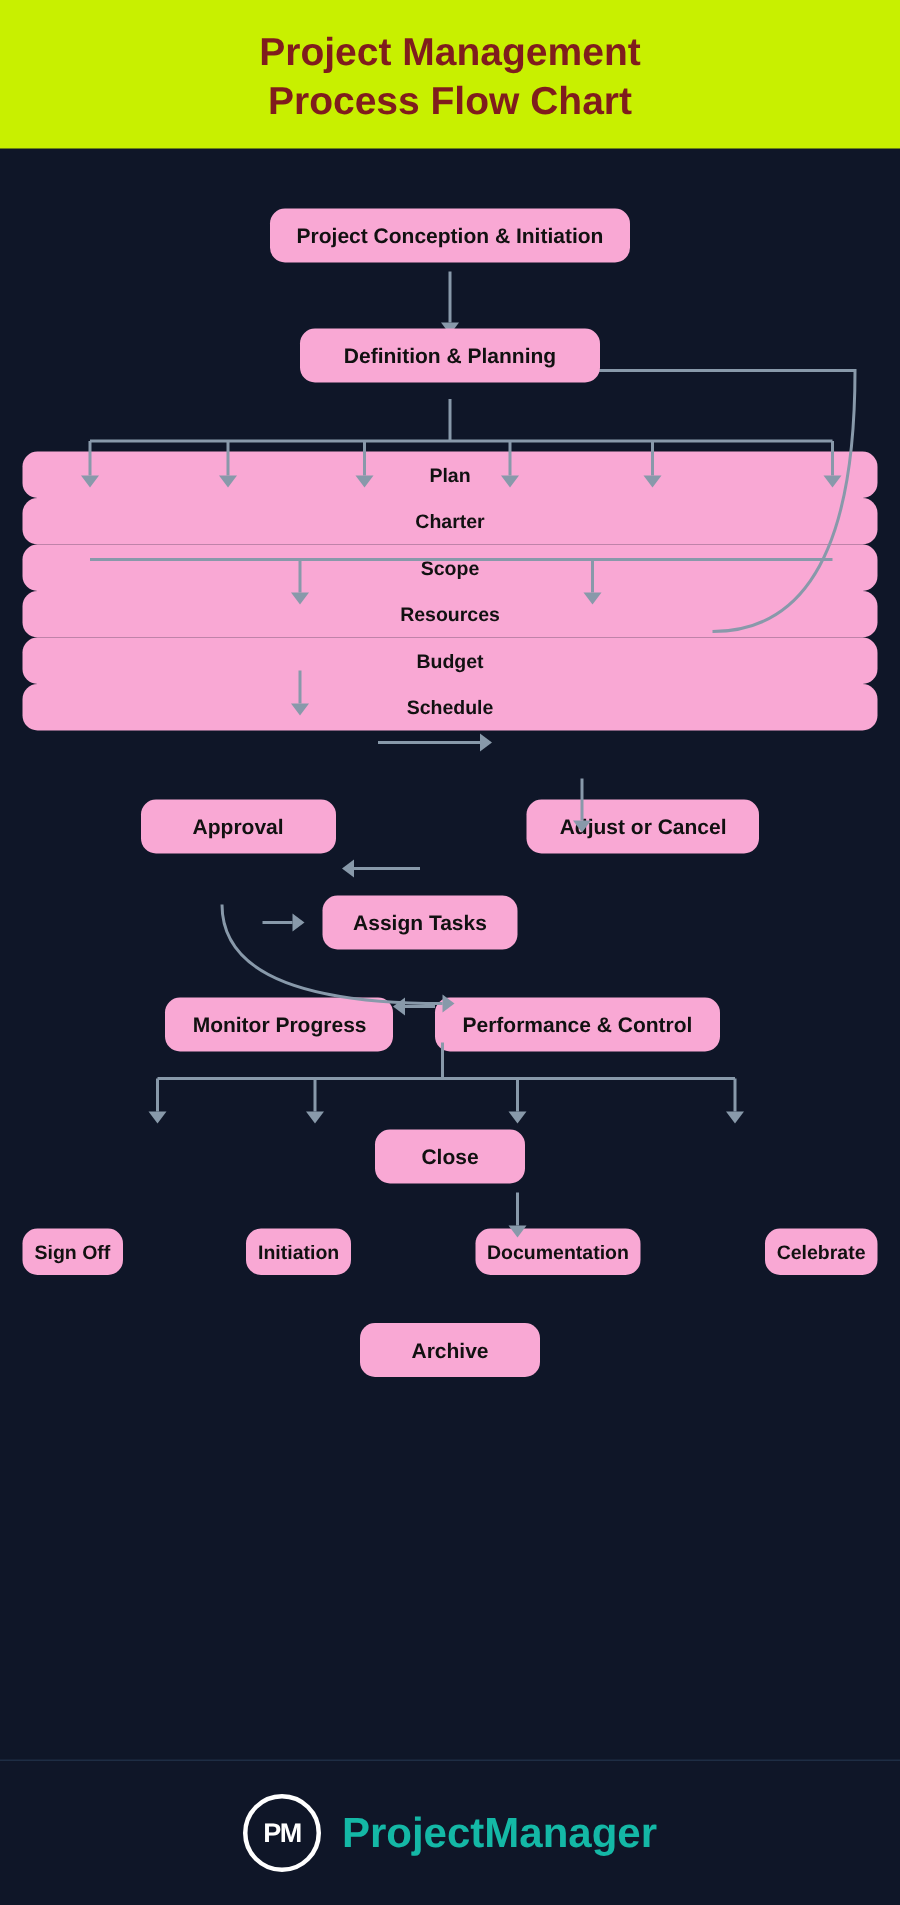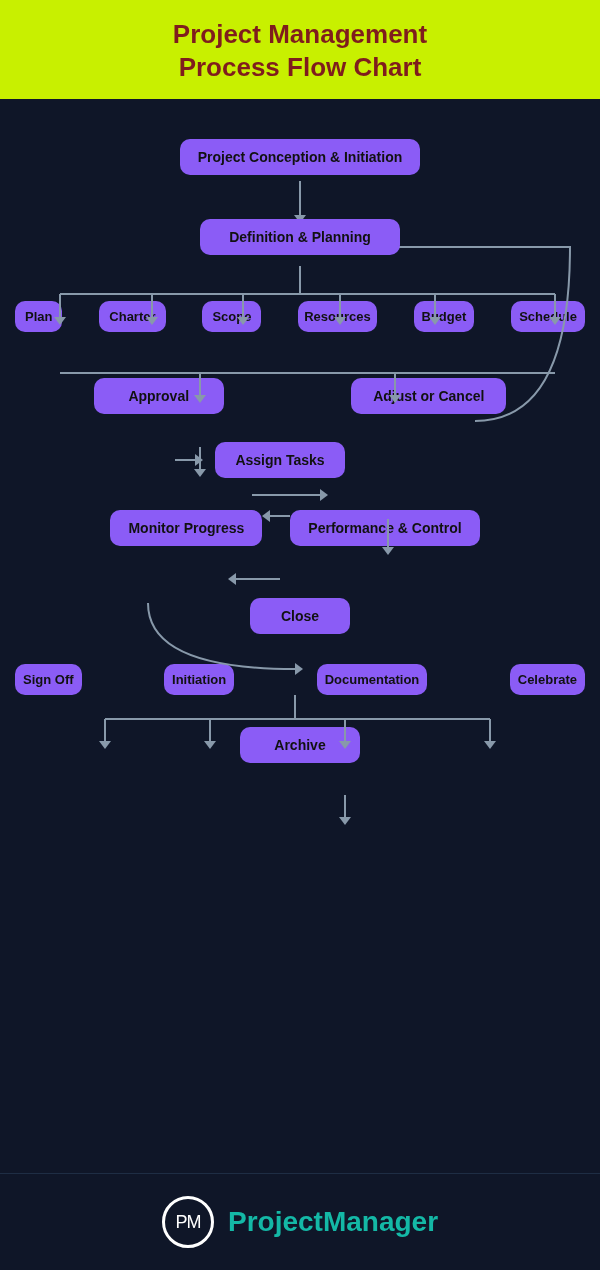--- a/index.html
+++ b/index.html
@@ -24,21 +24,21 @@
     }
     .flowchart {
       flex: 1;
       display: flex;
       flex-direction: column;
       align-items: center;
       padding: 30px 10px 20px;
       position: relative;
     }
     .node {
-      background-color: #8b5cf6;
+      background-color: #f9a8d4;
       border-radius: 10px;
       padding: 10px 18px;
       font-size: 14px;
       font-weight: 600;
       color: #111;
       text-align: center;
       white-space: nowrap;
     }
     .node-wide {
       min-width: 160px;
@@ -73,21 +73,21 @@
     .pm-logo {
       width: 52px;
       height: 52px;
       border-radius: 50%;
       border: 3px solid #fff;
       display: flex;
       align-items: center;
       justify-content: center;
       color: #fff;
       font-size: 18px;
-      font-weight: 400;
+      font-weight: 700;
       letter-spacing: -1px;
       flex-shrink: 0;
     }
     .footer-brand {
       font-size: 28px;
       font-weight: 700;
       color: #fff;
     }
     .footer-brand span {
       color: #14b8a6;
@@ -176,21 +176,21 @@
   <div style="height:44px;"></div>
 
   <div style="display:flex; justify-content:center; width:100%; position:relative;">
     <div class="node node-wide" style="min-width:200px;">
       <span>Definition &amp; Planning</span>
     </div>
   </div>
 
   <div style="height:46px;"></div>
 
-  <div style="display:flex; flex-direction:row; justify-content:space-between; width:580px; padding:0 5px;">
+  <div style="display:flex; flex-direction:column; justify-content:space-between; width:580px; padding:0 5px;">
     <div class="node" style="font-size:13px; padding:8px 10px;"><span>Plan</span></div>
     <div class="node" style="font-size:13px; padding:8px 10px;"><span>Charter</span></div>
     <div class="node" style="font-size:13px; padding:8px 10px;"><span>Scope</span></div>
     <div class="node" style="font-size:13px; padding:8px 6px;"><span>Resources</span></div>
     <div class="node" style="font-size:13px; padding:8px 8px;"><span>Budget</span></div>
     <div class="node" style="font-size:13px; padding:8px 8px;"><span>Schedule</span></div>
   </div>
 
   <div style="height:46px;"></div>
 

